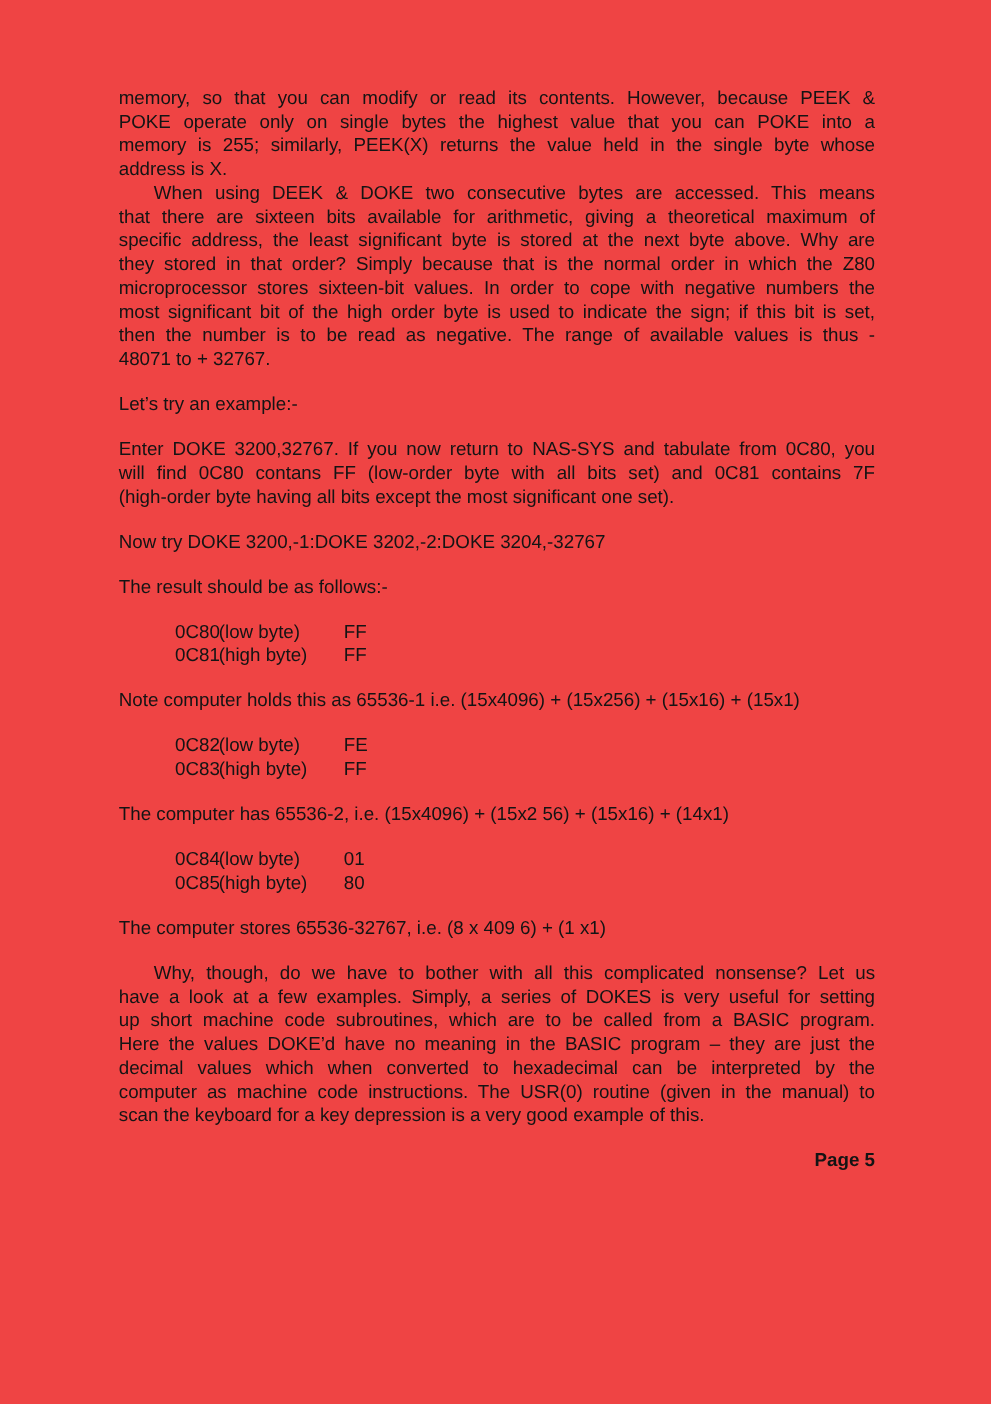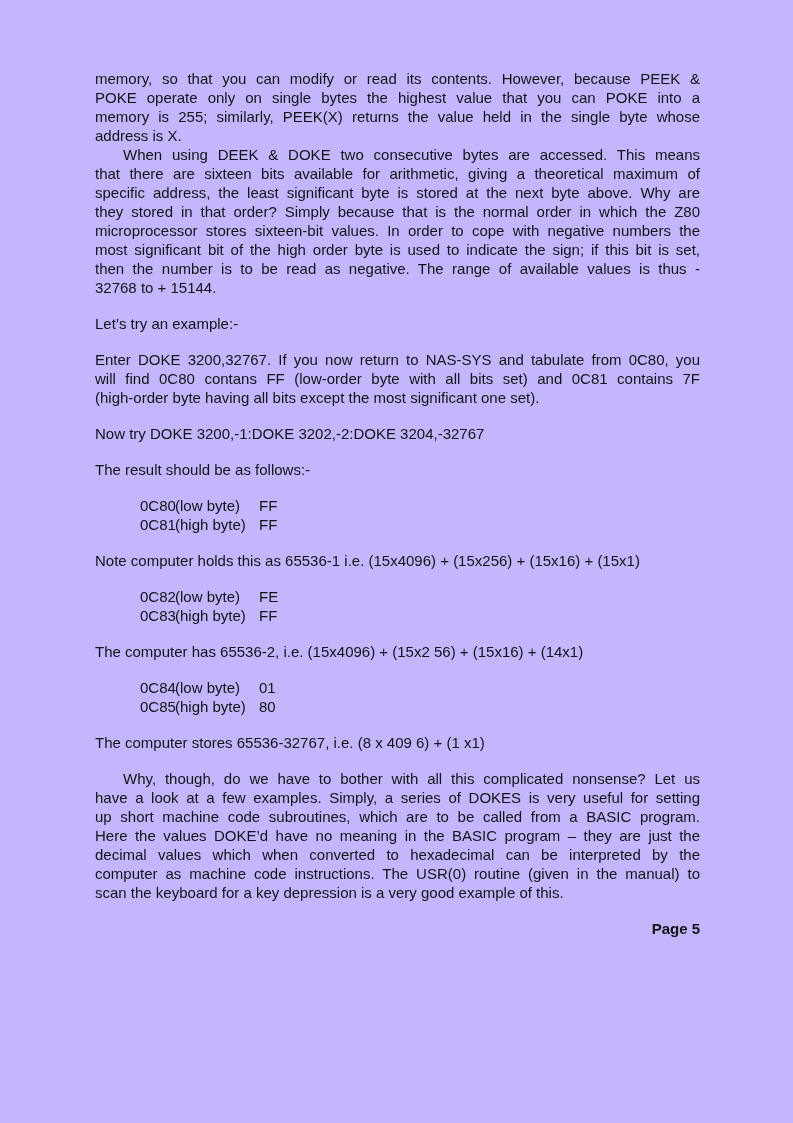--- a/index.html
+++ b/index.html
@@ -1,41 +1,41 @@
 <!DOCTYPE html>
 <html><head>
 <meta charset="utf-8">
 <style>
   html, body { margin: 0; padding: 0; background: #ffffff; }
   .page {
     position: relative;
     width: 793px;
     height: 1123px;
-    background: #c4b5fd;
+    background: #ef4444;
     color: #141414;
     font-family: "Liberation Sans", "DejaVu Sans", sans-serif;
     font-size: 15px;
     line-height: 19px;
     overflow: hidden;
   }
   .content {
     position: absolute;
     left: 95px;
     top: 69px;
     width: 605px;
   }
   .block { margin-top: 17px; }
   .block:first-child { margin-top: 0; }
   .block.flush { margin-top: 0; }
   .line { white-space: normal; }
   .line.just { text-align: justify; text-align-last: justify; }
   .line.indent { text-indent: 28px; }
   .mrow { display: flex; }
   .c-address { width: 35px; flex: 0 0 auto; margin-left: 45px; }
-  .c-label { width: 84px; flex: 0 0 auto; }
+  .c-label { width: 100px; flex: 0 0 auto; }
   .c-value { flex: 0 0 auto; }
   .footer {
     margin-top: 17px;
     text-align: right;
     font-weight: bold;
   }
 </style>
 </head>
 <body>
 
@@ -49,21 +49,21 @@
         <div class="line">address is X.</div>
       </div>
       <div class="block para flush">
         <div class="line just indent">When using DEEK &amp; DOKE two consecutive bytes are accessed. This means</div>
         <div class="line just">that there are sixteen bits available for arithmetic, giving a theoretical maximum of</div>
         <div class="line just">specific address, the least significant byte is stored at the next byte above. Why are</div>
         <div class="line just">they stored in that order? Simply because that is the normal order in which the Z80</div>
         <div class="line just">microprocessor stores sixteen-bit values. In order to cope with negative numbers the</div>
         <div class="line just">most significant bit of the high order byte is used to indicate the sign; if this bit is set,</div>
         <div class="line just">then the number is to be read as negative. The range of available values is thus -</div>
-        <div class="line">32768 to + 15144.</div>
+        <div class="line">48071 to + 32767.</div>
       </div>
       <div class="block single">Let’s try an example:-</div>
       <div class="block para">
         <div class="line just">Enter DOKE 3200,32767. If you now return to NAS-SYS and tabulate from 0C80, you</div>
         <div class="line just">will find 0C80 contans FF (low-order byte with all bits set) and 0C81 contains 7F</div>
         <div class="line">(high-order byte having all bits except the most significant one set).</div>
       </div>
       <div class="block single">Now try DOKE 3200,-1:DOKE 3202,-2:DOKE 3204,-32767</div>
       <div class="block single">The result should be as follows:-</div>
       <div class="block table">

